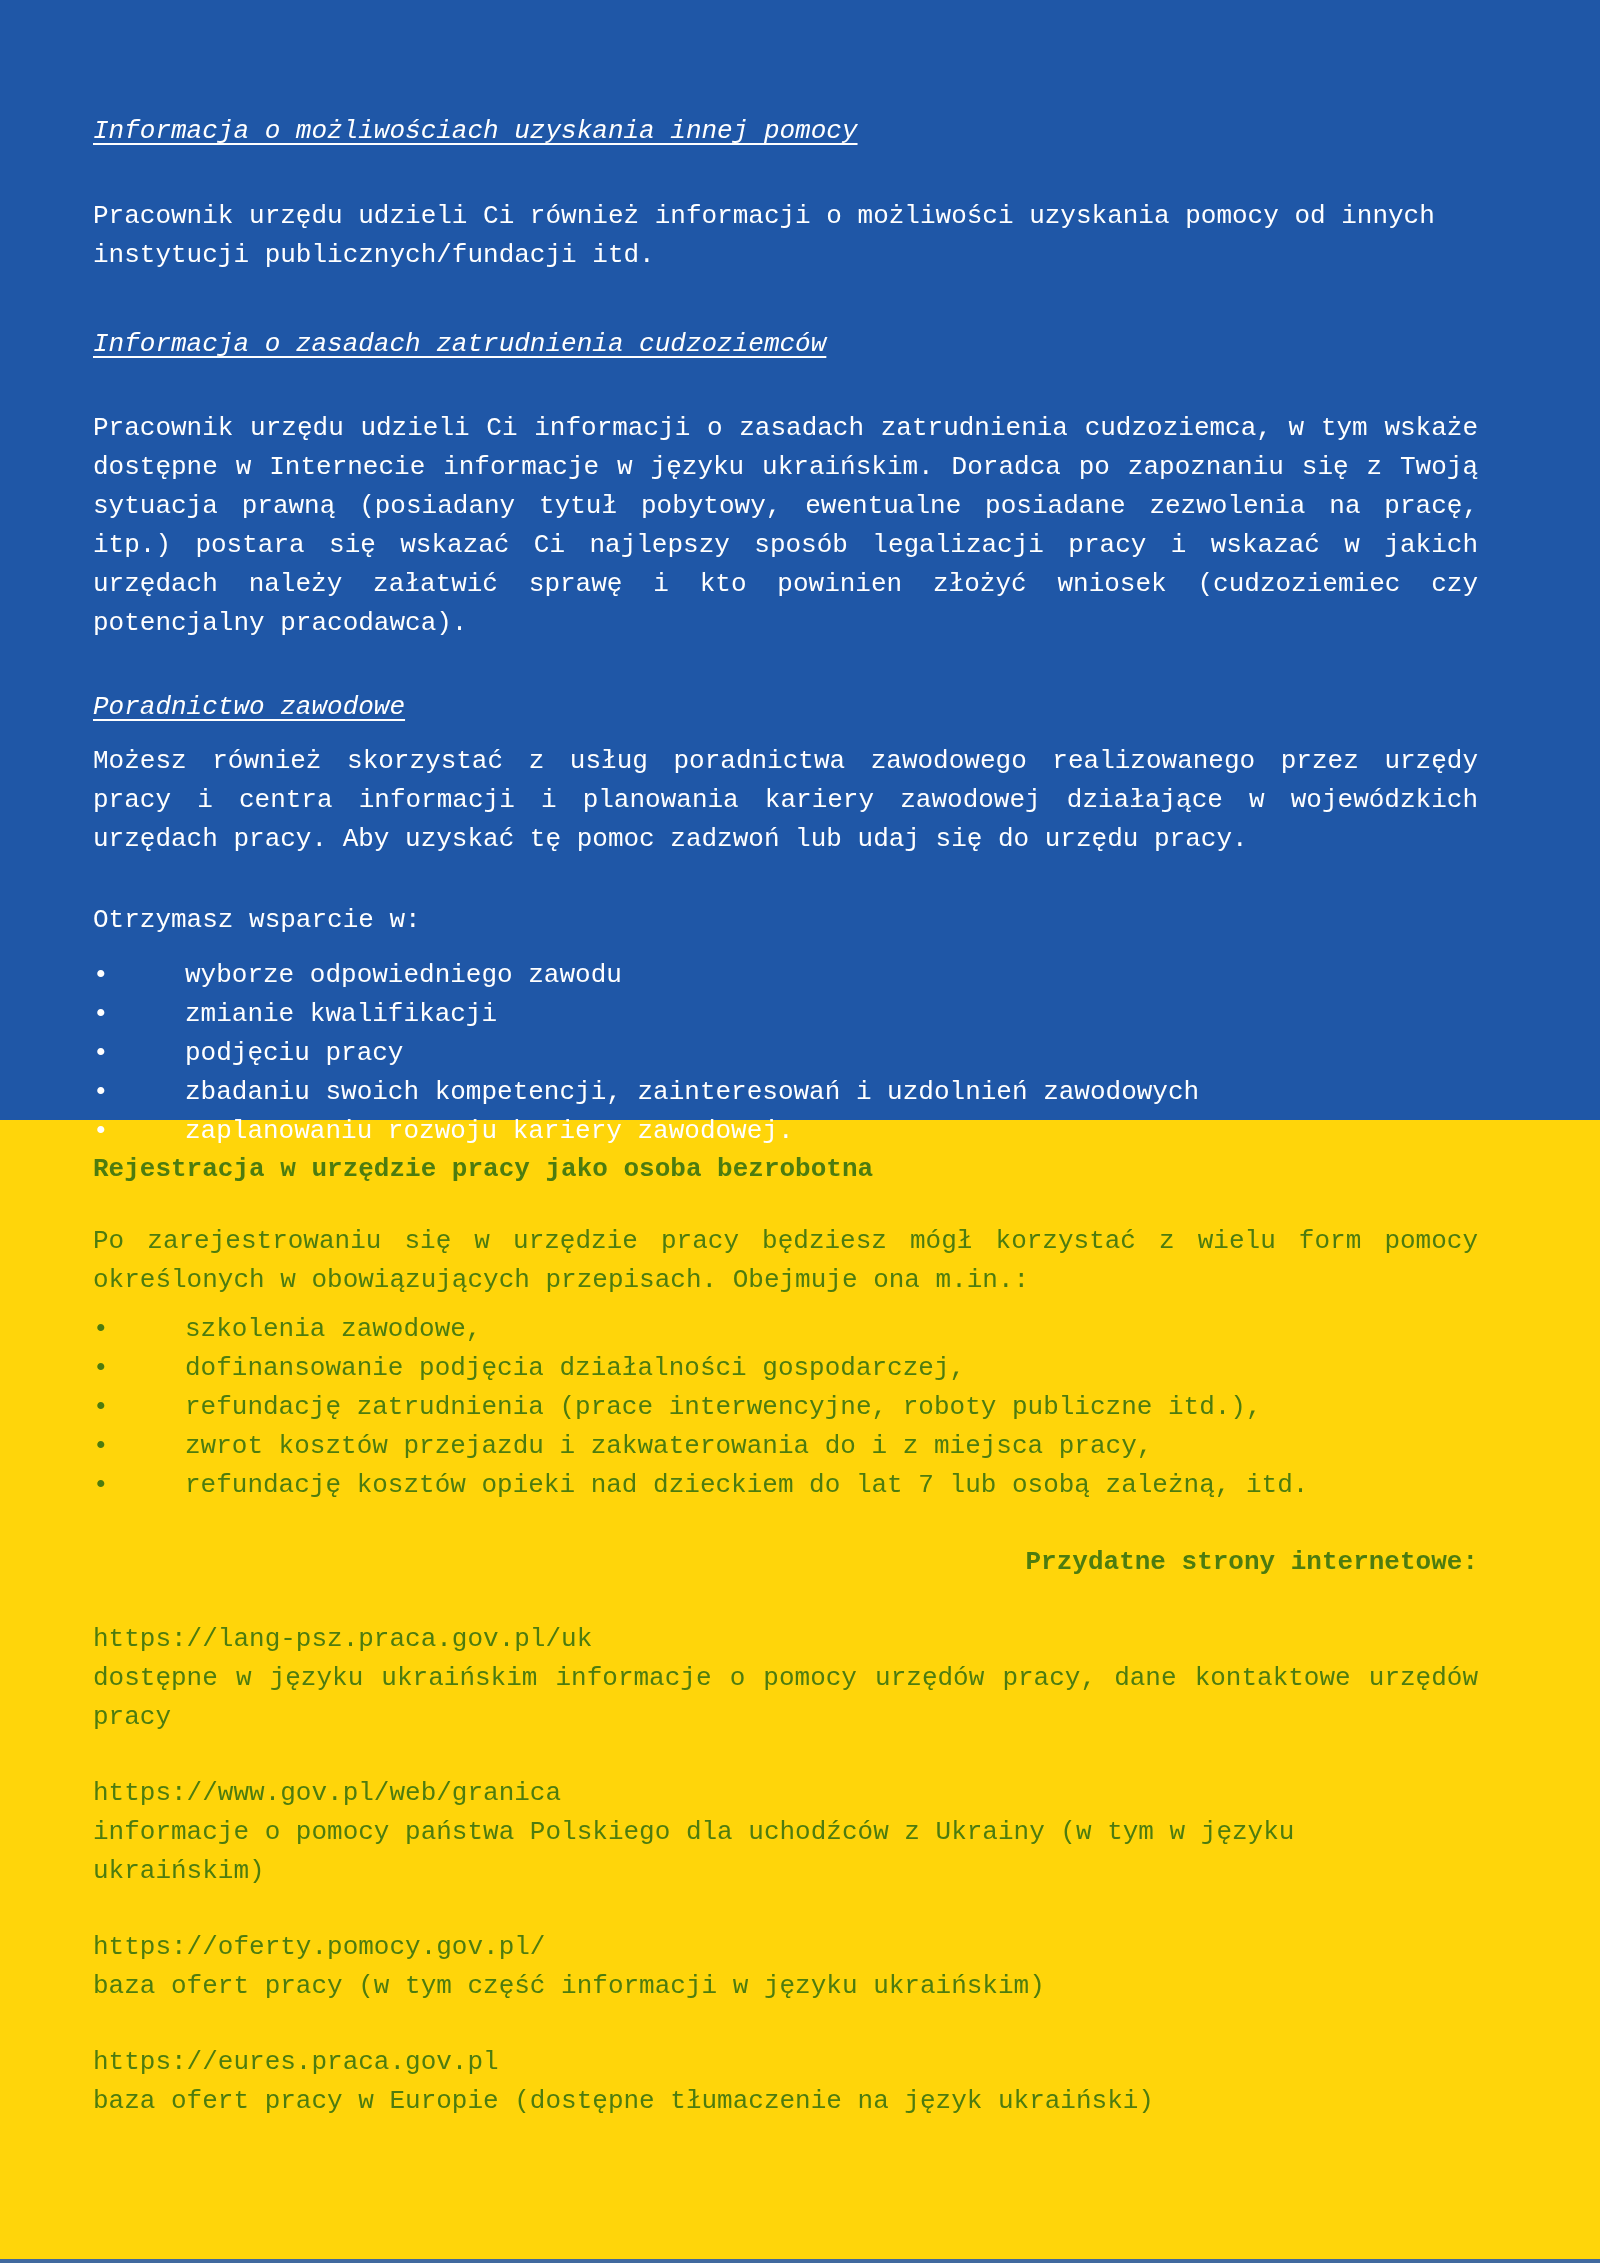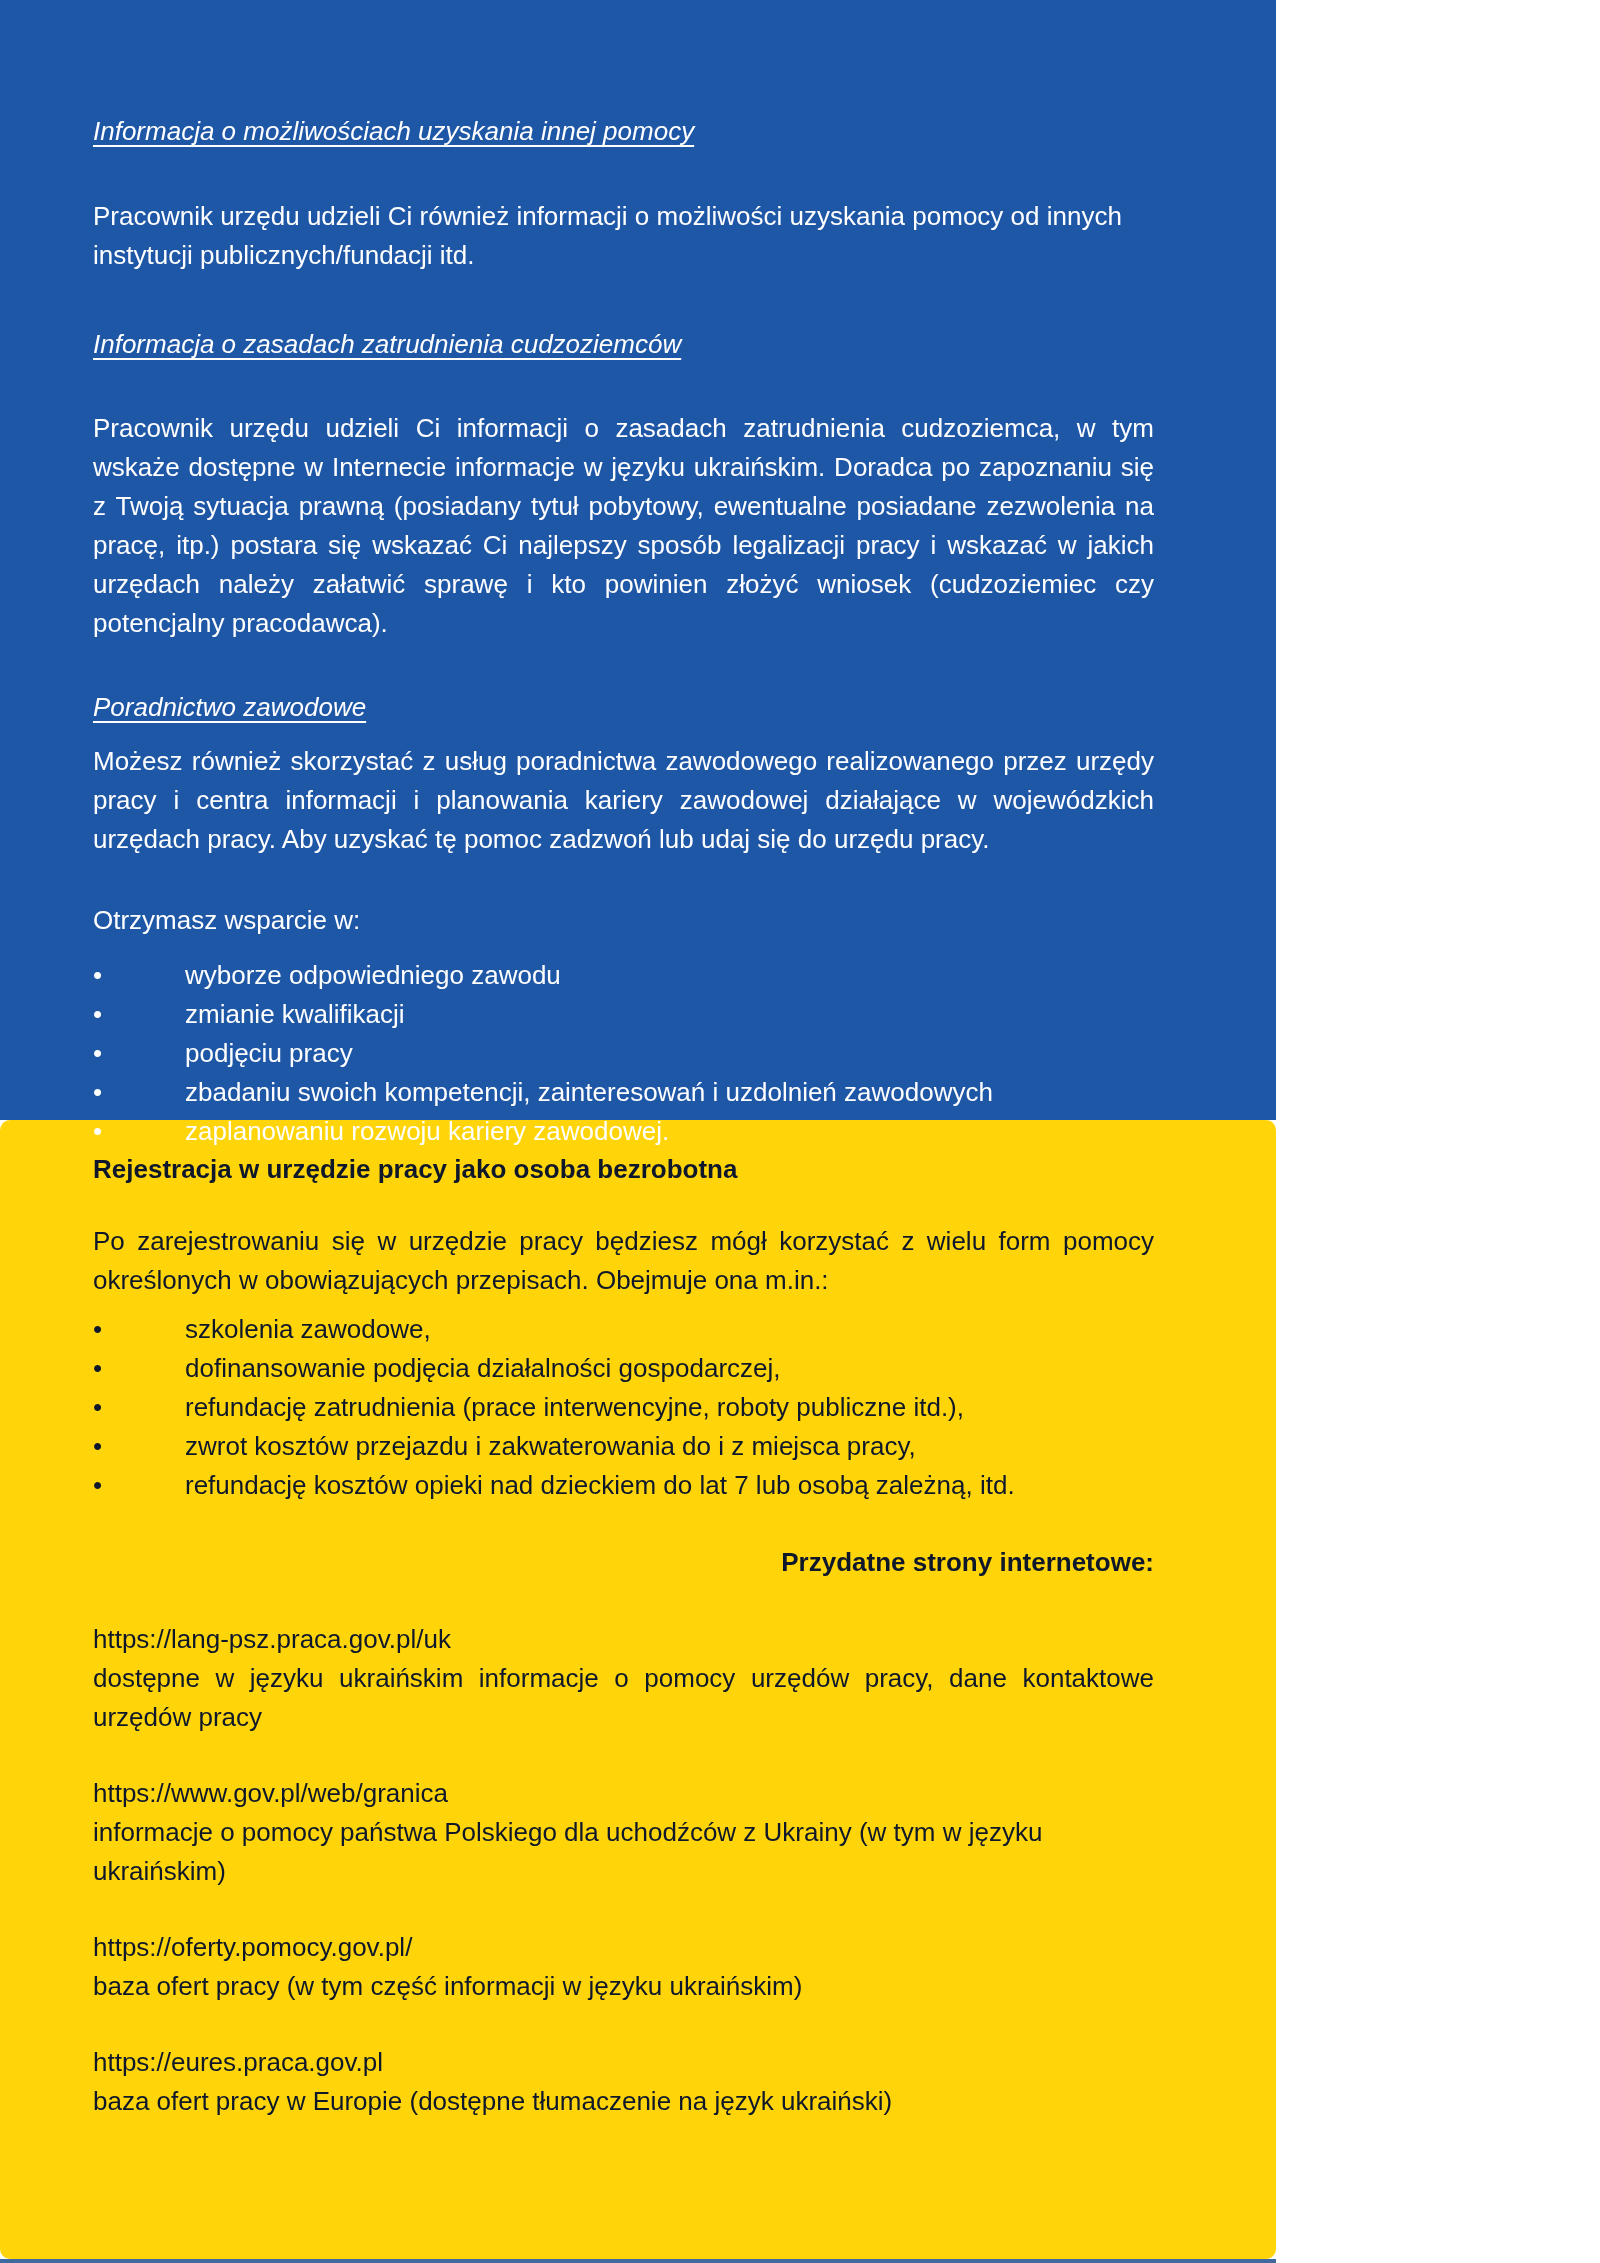--- a/index.html
+++ b/index.html
@@ -1,38 +1,37 @@
 <!DOCTYPE html>
 <html lang="pl"><head>
 <meta charset="utf-8">
 <style>
   html, body { margin: 0; padding: 0; }
   #page {
-    width: 1276px;
+    width: 1600px;
     height: 2263px;
     position: relative;
-    font-family: Liberation Sans, sans-serif;
+    font-family: Liberation Mono, monospace;
     font-size: 26px;
     line-height: 39px;
     overflow: hidden;
   }
   .section-blue {
     box-sizing: border-box;
     height: 1120px;
     background: #1f57a7;
     color: #ffffff;
     padding: 112px 122px 0 93px;
   }
   .section-yellow {
     box-sizing: border-box;
     height: 1139px;
     background: #ffd50a;
-    color: #0f172a;
+    color: #4d7c0f;
     padding: 30px 122px 0 93px;
-    border-radius: 10px;
   }
   .heading-italic {
     font-style: italic;
     text-decoration: underline;
     text-underline-offset: 5px;
   }
   .heading-bold { font-weight: bold; }
   .justify { text-align: justify; text-justify: inter-word; }
   p, h2, h3 { margin: 0; font-size: 26px; font-weight: normal; }
 

